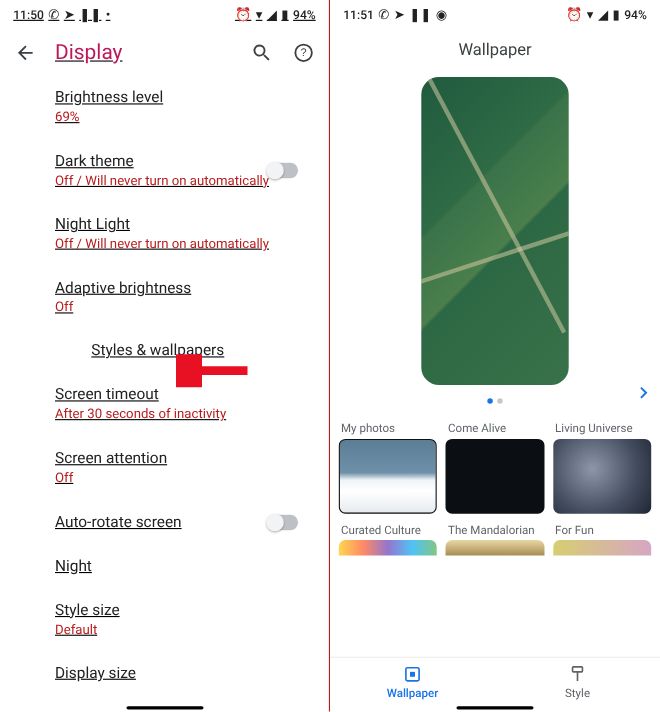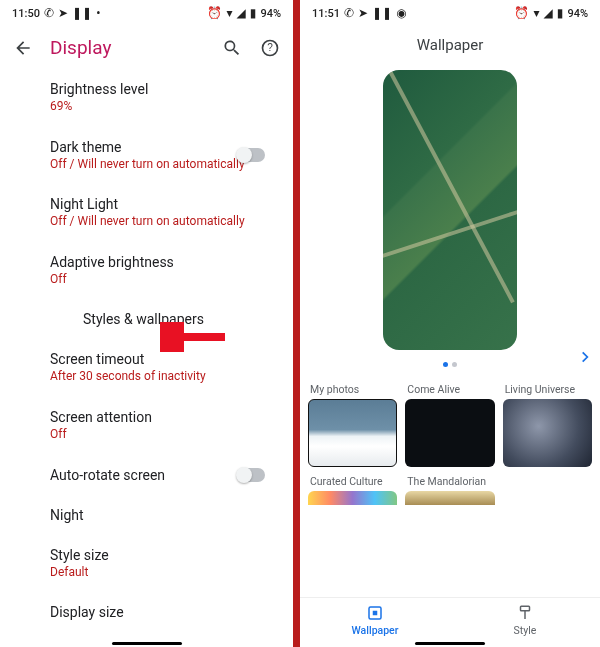--- a/index.html
+++ b/index.html
@@ -13,21 +13,21 @@
     }
     .pane {
       width: 300px;
       height: 100%;
       position: relative;
       background: #fff;
       display: flex;
       flex-direction: column;
       overflow: hidden;
     }
-    .pane.left { border-right: 7px solid #b91c1c; }
+    .pane.left { border-right: 1px solid #b91c1c; text-decoration: underline; }
 
     
     .statusbar {
       height: 22px;
       padding: 4px 12px 0;
       display: flex;
       align-items: center;
       justify-content: space-between;
       font-size: 11px;
       color: #222;
@@ -274,20 +274,24 @@
         <div class="thumb living"></div>
       </div>
       <div class="cat">
         <div class="cat-label">Curated Culture</div>
         <div class="thumb curated" style="height: 14px;"></div>
       </div>
       <div class="cat">
         <div class="cat-label">The Mandalorian</div>
         <div class="thumb mando" style="height: 14px;"></div>
       </div>
+      <div class="cat">
+        <div class="cat-label">For Fun</div>
+        <div class="thumb forfun" style="height: 14px;"></div>
+      </div>
     </div>
 
   <div class="bottom-nav" id="bottom-nav">
       <div class="nav-item active">
         <div class="nav-icon">
           <svg width="18" height="18" viewBox="0 0 24 24">
             <rect x="4" y="4" width="16" height="16" rx="2" fill="none" stroke="#1a73e8" stroke-width="2"></rect>
             <rect x="9" y="9" width="6" height="6" fill="#1a73e8"></rect>
           </svg>
         </div>

